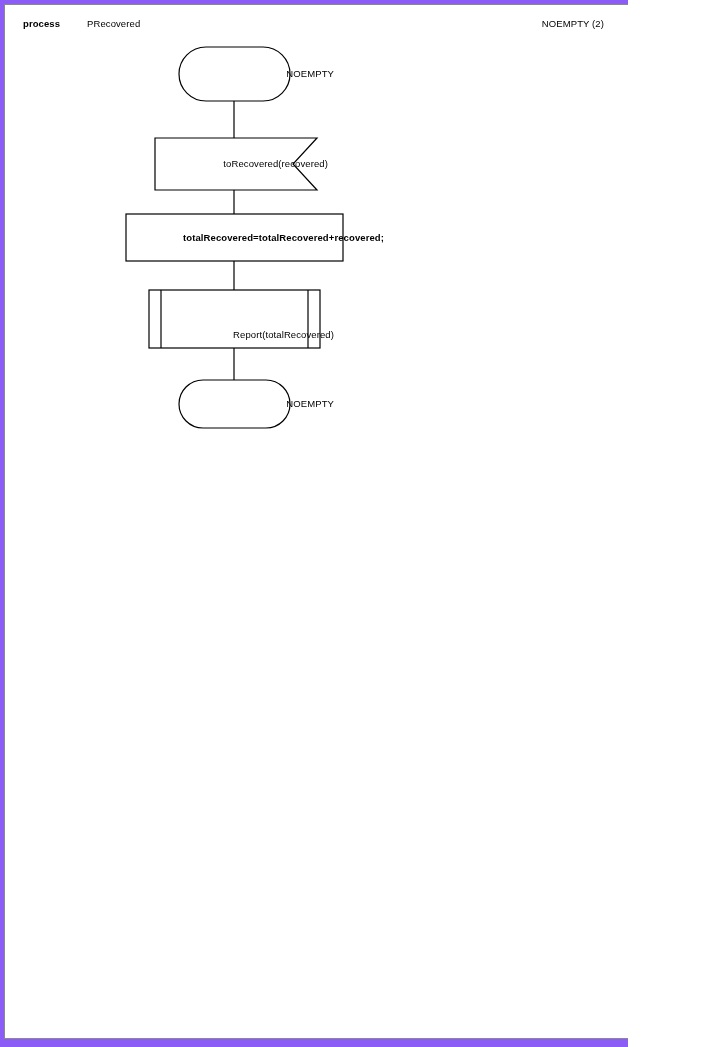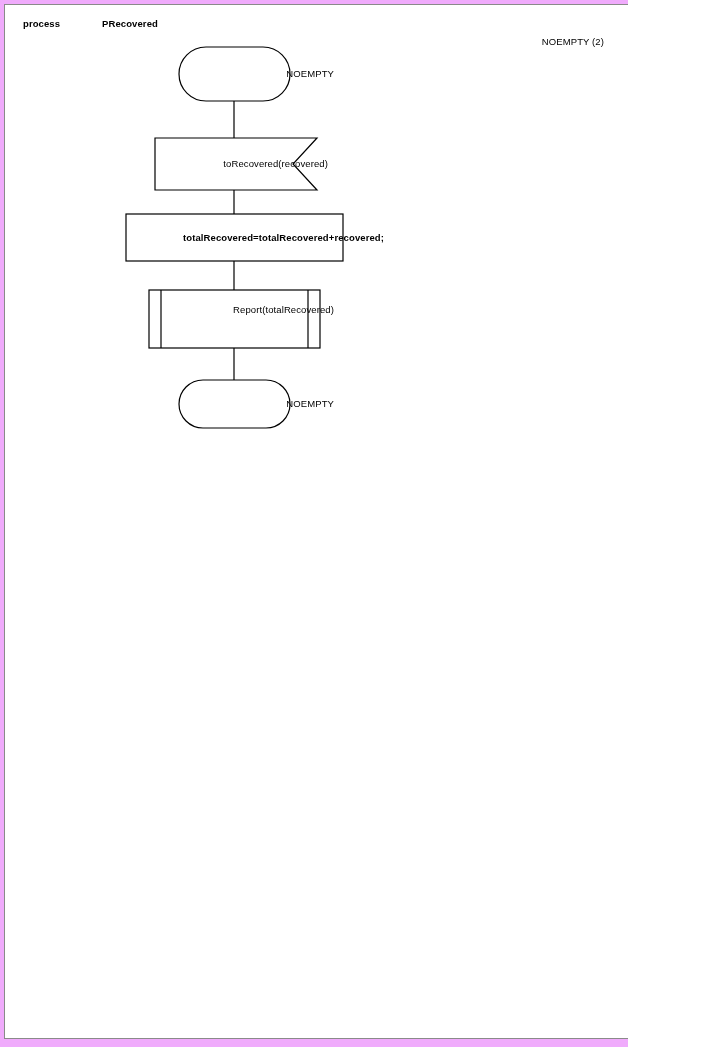--- a/index.html
+++ b/index.html
@@ -8,21 +8,21 @@
     padding: 0;
     background: #ffffff;
   }
   body {
     font-family: "Liberation Sans", sans-serif;
   }
   #page {
     position: relative;
     width: 628px;
     height: 1047px;
-    background: #f0abfc;
+    background: #8b5cf6;
     overflow: hidden;
   }
   
   #page-frame {
     position: absolute;
     left: 4px;
     top: 4px;
     width: 705px;
     height: 1035px;
     border: 1px solid #8a8a8a;
@@ -36,27 +36,27 @@
     color: #000000;
     white-space: nowrap;
     letter-spacing: 0.1px;
   }
   #hdr-kind {
     left: 23px;
     top: 18px;
     font-weight: bold;
   }
   #hdr-name {
-    left: 102px;
+    left: 87px;
     top: 18px;
-    font-weight: bold;
+    font-weight: normal;
   }
   #hdr-page {
     right: 24px;
-    top: 36px;
+    top: 18px;
     font-weight: normal;
   }
   
   #diagram {
     position: absolute;
     left: 0;
     top: 0;
     width: 718px;
     height: 1047px;
   }
@@ -114,17 +114,17 @@
       <path d="M 203,380 L 266,380 A 24,24 0 0 1 266,428 L 203,428 A 24,24 0 0 1 203,380 Z" fill="#ffffff" stroke="#000000" stroke-width="1.2"></path>
     </g>
   </svg>
 
   <div class="node-label" style="left:134px; top:68px; width:200px;">NOEMPTY</div>
 
   <div class="node-label" style="left:128px; top:158px; width:200px;">toRecovered(recovered)</div>
 
   <div class="node-label" style="left:84px; top:232px; width:300px;font-weight:bold;">totalRecovered=totalRecovered+recovered;</div>
 
-  <div class="node-label" style="left:134px; top:304px; width:200px;">Report(totalRecovered)</div>
+  <div class="node-label" style="left:134px; top:329px; width:200px;">Report(totalRecovered)</div>
 
   <div class="node-label" style="left:134px; top:398px; width:200px;">NOEMPTY</div>
 
 </div>
 
 </body></html>

